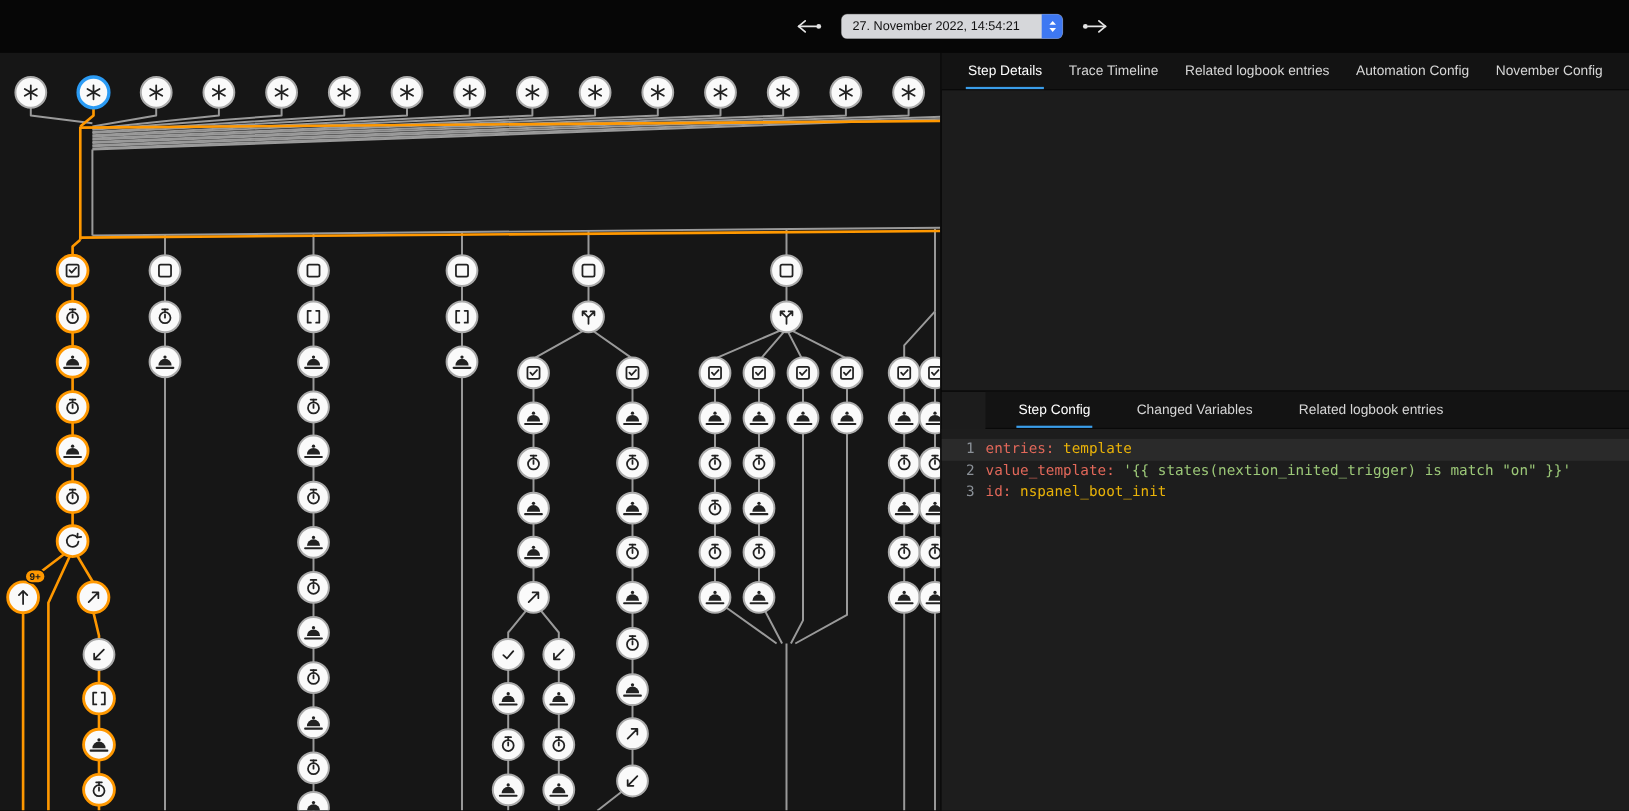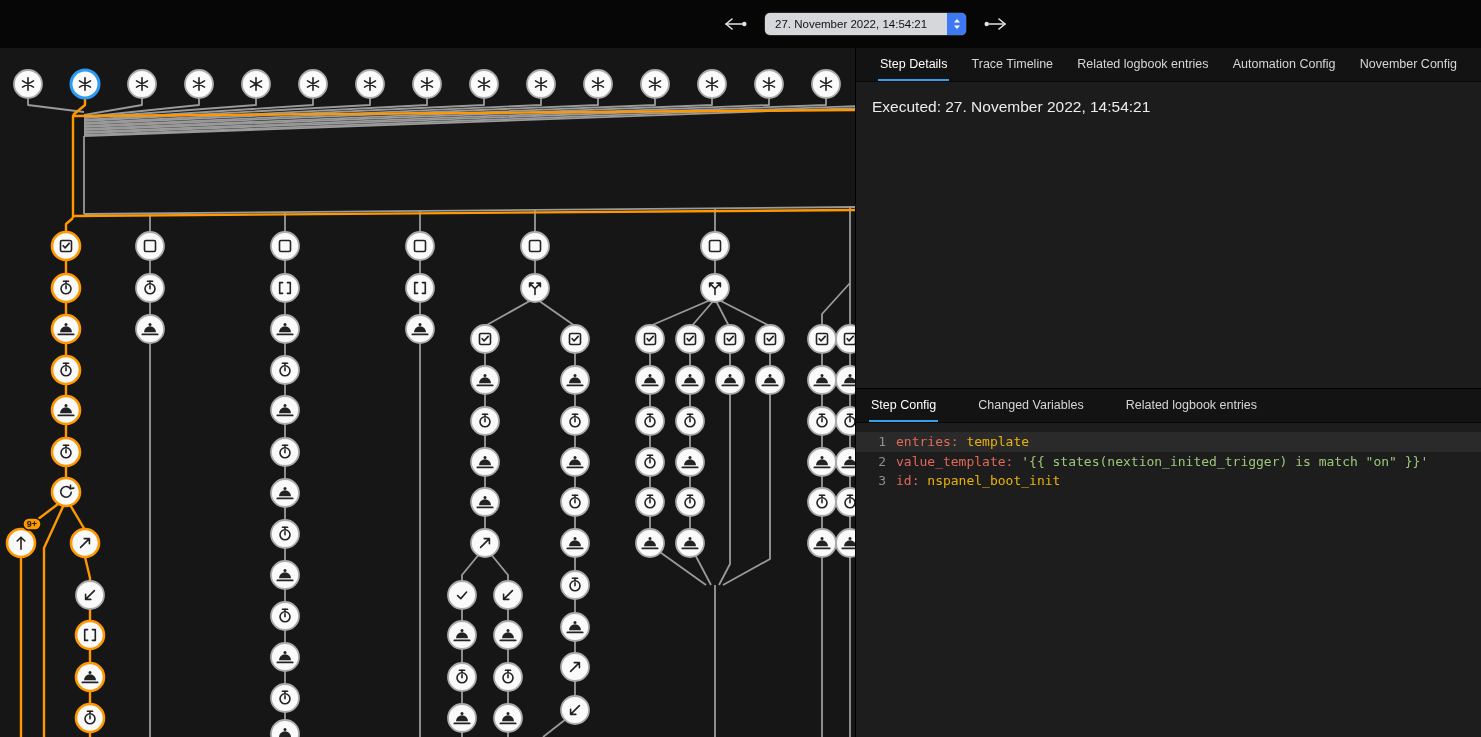--- a/index.html
+++ b/index.html
@@ -6,25 +6,25 @@
   .app{position:relative;width:1481px;height:737px;overflow:hidden;background:#161616;font-family:"Liberation Sans",sans-serif;-webkit-user-select:none;user-select:none;}
   
   .topbar{position:relative;height:48px;background:#060606;}
   .nav-controls{position:absolute;left:718px;top:0;height:48px;display:flex;align-items:center;gap:13px;}
   .nav-arrow{background:transparent;border:none;padding:4px;cursor:pointer;display:flex;align-items:center;}
   .trace-select{height:22px;background:#d6d7da;border-radius:5px;display:flex;align-items:center;font-size:11.5px;color:#111;padding-left:10px;box-shadow:0 0 0 .5px #4a4a4a;cursor:default;white-space:nowrap;gap:12px;}
   .select-cap{width:19px;height:22px;border-radius:0 5px 5px 0;margin-left:8px;display:flex;align-items:center;justify-content:center;background:var(--select-accent,#3e78f2);}
   
   .main{display:flex;height:689px;}
   .graph-pane{width:855px;height:689px;background:#161616;overflow:hidden;flex-shrink:0;}
-  .right-pane{width:626px;display:flex;flex-direction:column;background:#1c1c1c;border-left:1px solid #000;box-sizing:border-box;gap:33px;}
+  .right-pane{width:626px;display:flex;flex-direction:column;background:#1c1c1c;border-left:1px solid #000;box-sizing:border-box;}
   .detail-panel{height:307px;display:flex;flex-direction:column;box-sizing:border-box;}
   .tabs{height:33px;display:flex;align-items:stretch;background:#131313;border-bottom:1px solid #090909;flex-shrink:0;}
   #top-tabs{justify-content:space-between;padding:0 22px;}
-  #bottom-tabs{justify-content:flex-start;gap:38px;padding:0 13px;}
+  #bottom-tabs{justify-content:flex-start;gap:38px;padding:0 28px;margin-left:40px;}
   .tab{display:flex;align-items:center;font-size:12.5px;color:#d6d6d6;border-bottom:2px solid transparent;padding:0 2px;cursor:pointer;white-space:nowrap;}
   .tab.active{color:#fff;border-bottom-color:var(--accent,#3a9de9);}
   .panel-body{padding:16px 16px;font-size:15.5px;color:#ececec;}
   .config-panel{flex:1;display:flex;flex-direction:column;border-top:1px solid #000;}
   .code{flex:1;background:#1d1d1d;font-family:"DejaVu Sans Mono","Liberation Mono",monospace;font-size:13px;padding-top:9px;overflow:hidden;}
   .code-line{display:flex;height:19.5px;line-height:19.5px;white-space:pre;}
   .code-line.hl{background:#2a2a2a;}
   .ln{width:30px;text-align:right;padding-right:10px;color:#8b9198;flex-shrink:0;}
   .tok-key{color:#e2685a}.tok-str{color:#9cc878}.tok-plain{color:#eab308}
 </style>
@@ -673,23 +673,20 @@
 
     <div class="right-pane">
       <section class="detail-panel">
         <nav class="tabs" id="top-tabs">
             <div class="tab active">Step Details</div>
             <div class="tab">Trace Timeline</div>
             <div class="tab">Related logbook entries</div>
             <div class="tab">Automation Config</div>
             <div class="tab">November Config</div>
           </nav>
-        <div class="panel-body">
-          <span>Executed: 27. November 2022, 14:54:21</span>
-        </div>
       </section>
       <section class="config-panel">
         <nav class="tabs" id="bottom-tabs">
             <div class="tab active">Step Config</div>
             <div class="tab">Changed Variables</div>
             <div class="tab">Related logbook entries</div>
           </nav>
         <div class="code" id="code-block">
             <div class="code-line hl"><span class="ln">1</span><span class="tok-key">entries:</span><span class="tok-plain"> template</span></div>
             <div class="code-line"><span class="ln">2</span><span class="tok-key">value_template:</span><span class="tok-plain"> </span><span class="tok-str">'{{ states(nextion_inited_trigger) is match "on" }}'</span></div>

